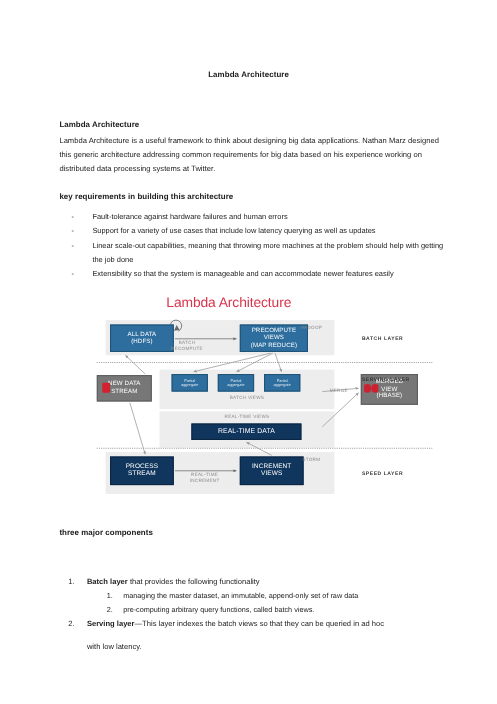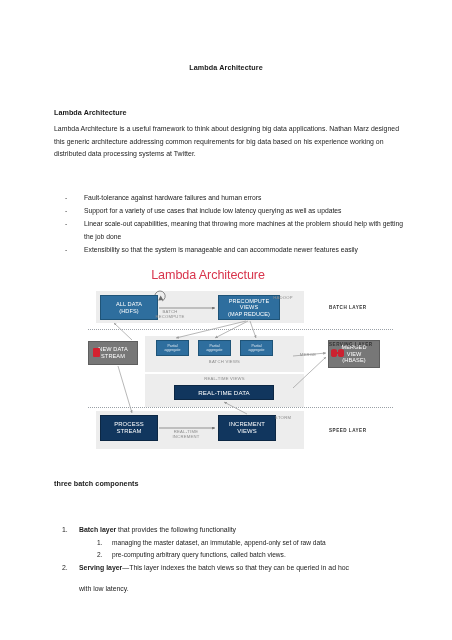--- a/index.html
+++ b/index.html
@@ -296,20 +296,21 @@
 </head>
 <body>
 
 <div class="page">
 
   <div class="doc-title">Lambda Architecture</div>
 
   <div class="section-head sh-1">Lambda Architecture</div>
   <div class="para para-intro">Lambda Architecture is a useful framework to think about designing big data applications. Nathan Marz designed this generic architecture addressing common requirements for big data based on his experience working on distributed data processing systems at Twitter.</div>
 
+  <div class="section-head sh-2">key requirements in building this architecture</div>
 
   <div class="dash-list">
     <div class="dash-item">
       <span class="dash-mark">-</span>
       <span class="dash-text">Fault-tolerance against hardware failures and human errors</span>
     </div>
     <div class="dash-item">
       <span class="dash-mark">-</span>
       <span class="dash-text">Support for a variety of use cases that include low latency querying as well as updates</span>
     </div>
@@ -432,21 +433,21 @@
       <div>REAL-TIME</div>
       <div>INCREMENT</div>
     </div>
     <div class="cap cap-merge">MERGE</div>
 
     <div class="layer-label ll-batch">BATCH LAYER</div>
     <div class="layer-label ll-serving">SERVING LAYER</div>
     <div class="layer-label ll-speed">SPEED LAYER</div>
   </div>
 
-  <div class="section-head sh-3">three batch components</div>
+  <div class="section-head sh-3">three major components</div>
 
   <div class="num-list">
     <div class="num-item">
       <span class="num-mark">1.</span>
       <span class="num-text"><b>Batch layer</b><span> that provides the following functionality</span></span>
     </div>
 
     <div class="sub-list">
       <div class="sub-item">
         <span class="sub-mark">1.</span>

